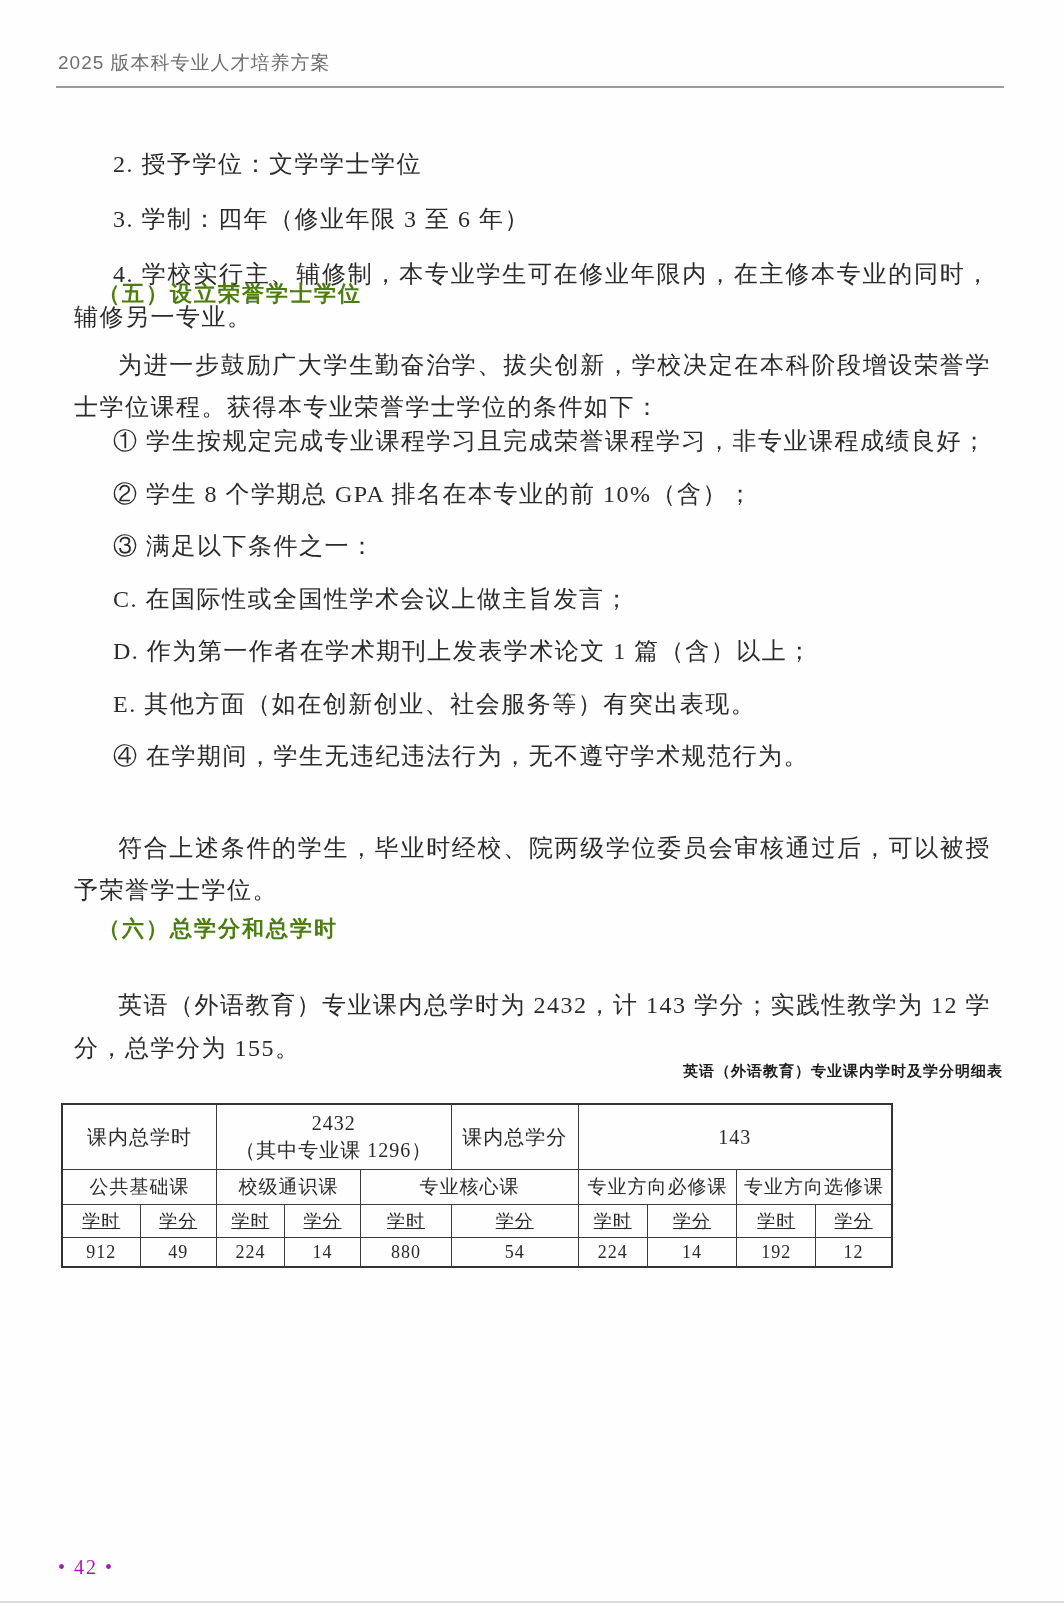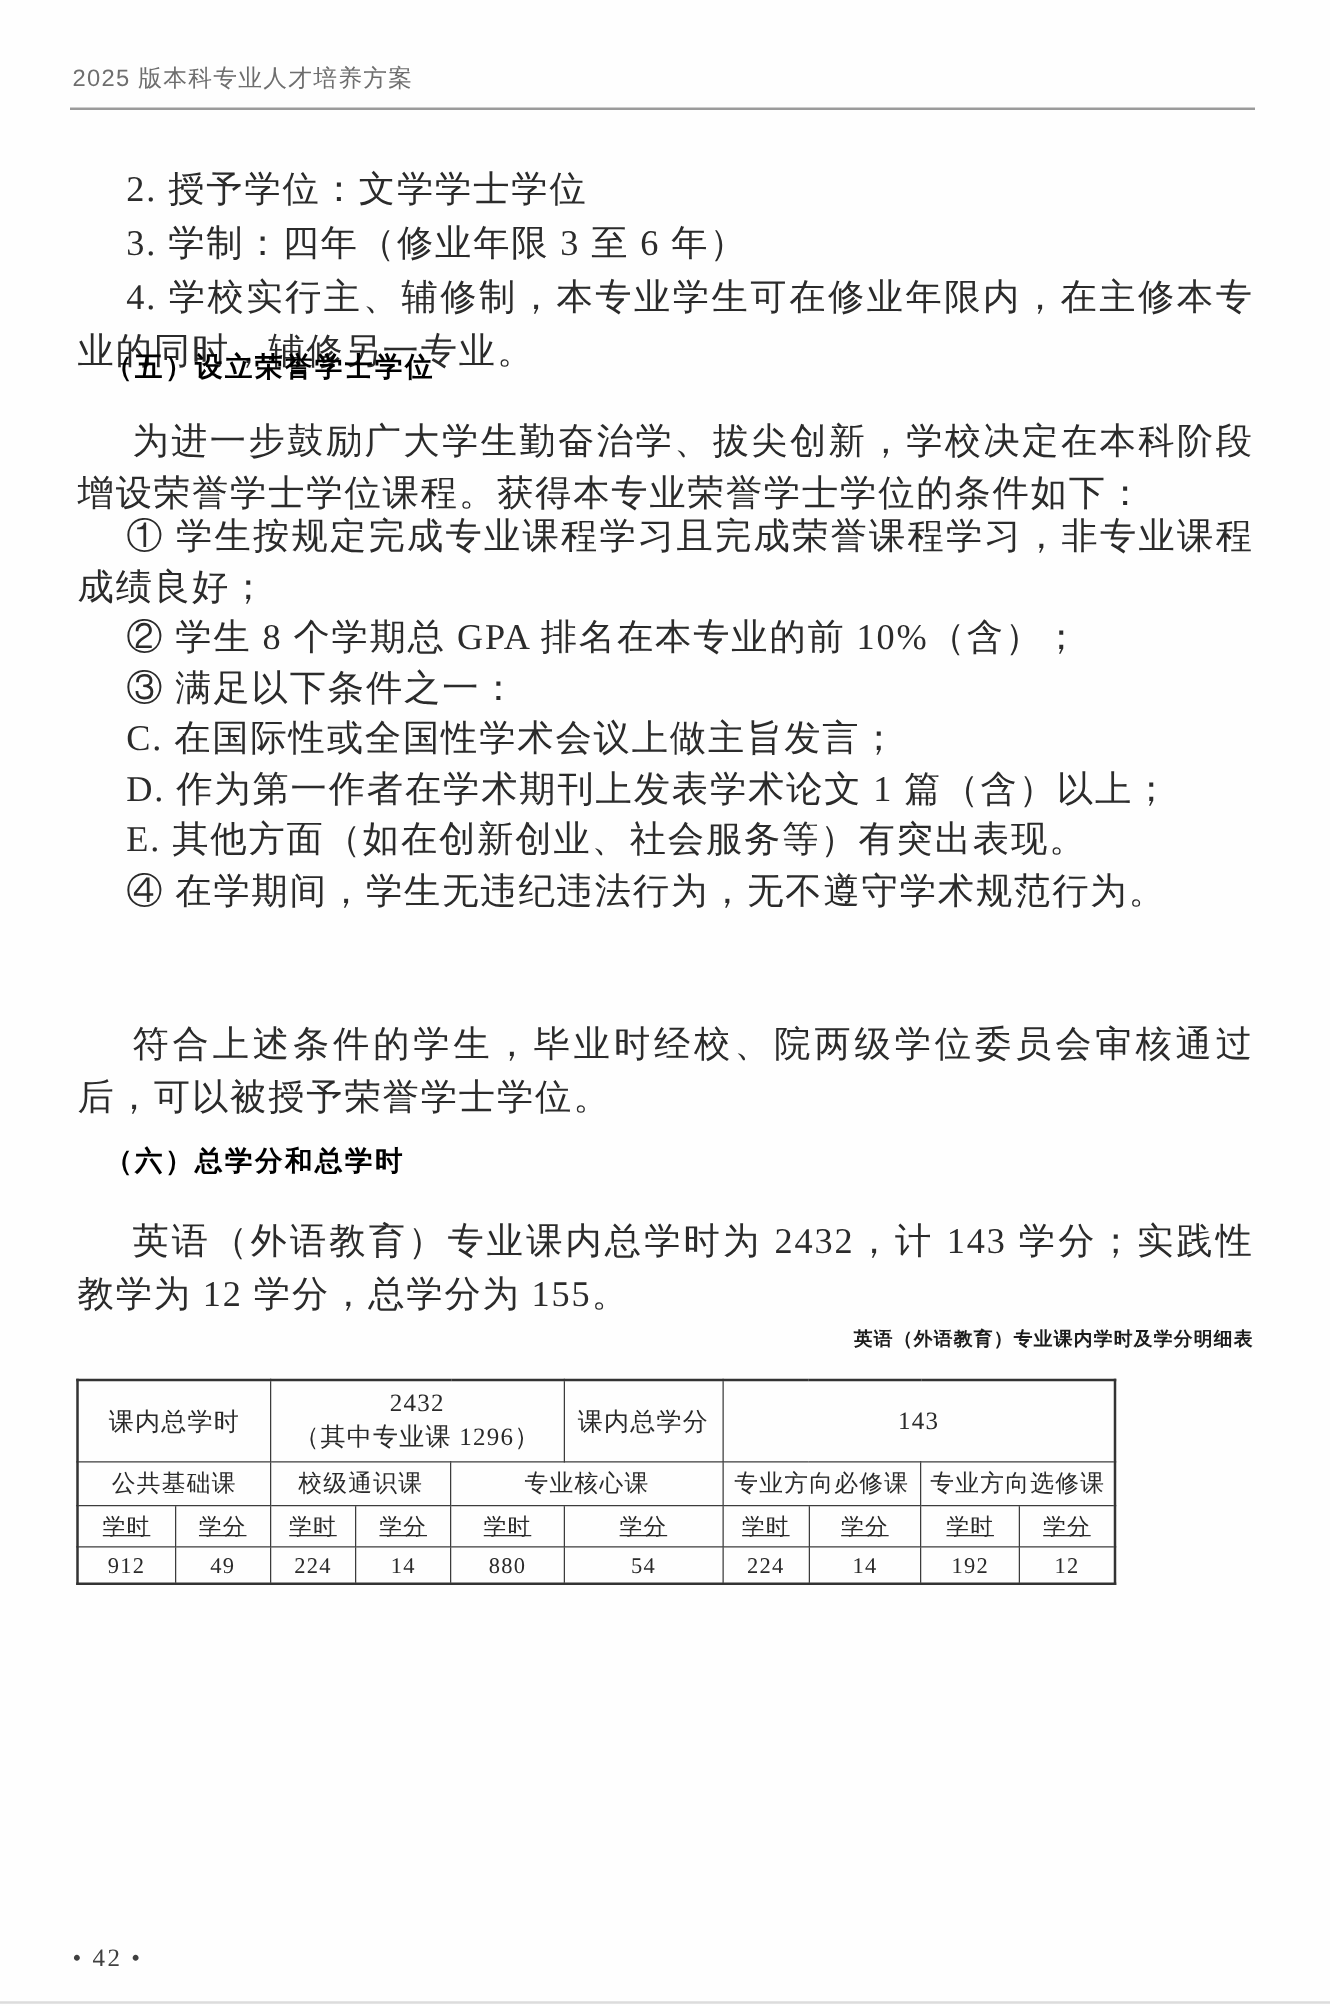--- a/index.html
+++ b/index.html
@@ -19,33 +19,33 @@
     font-family:"Liberation Sans","DejaVu Sans",sans-serif;
     font-size:19px;color:#6e6e6e;letter-spacing:1px;
   }
   .header-rule{
     position:absolute;left:56px;top:86px;width:948px;height:2px;
     background:#9b9b9b;
   }
   
   .flow{position:absolute;left:62px;width:941px;}
   .bodytext p{
-    margin:0;
-    font-size:29px;line-height:43px;
+    margin:12px;
+    font-size:24px;line-height:43px;
     letter-spacing:1.5px;
     text-align:justify;
     text-indent:39px;
     color:#2b2b2b;
   }
   .block-numbered{top:131px;}
   .heading{
-    position:absolute;left:48px;width:941px;
+    position:absolute;left:62px;width:941px;
     font-family:"Liberation Sans","DejaVu Sans",sans-serif;
     font-weight:bold;font-size:22px;line-height:43px;
-    letter-spacing:2px;color:#000000;
+    letter-spacing:2px;color:#4d7c0f;
     text-indent:36px;margin:0;
   }
   .heading-5{top:272px;}
   .p-honor-intro{top:332px;}
   .p-honor-intro p{line-height:42px;text-indent:44px;}
   .block-conditions{top:409px;}
   .block-conditions p{line-height:40.5px;}
   .p-eligible{top:815px;}
   .p-eligible p{line-height:42px;text-indent:44px;}
   .heading-6{top:907px;}
@@ -71,21 +71,21 @@
   }
   table.credit-table{border:2px solid #333;}
   tr.row-summary td{height:64px;font-size:20px;}
   tr.row-category td{height:34px;font-size:19px;}
   tr.row-units td{height:32px;font-size:18px;text-decoration:underline;}
   tr.row-values td{height:28px;font-size:18px;}
   .cell-twoline div{line-height:27px;}
   
   .page-number{
     position:absolute;left:58px;top:1556px;
-    font-size:20px;letter-spacing:2px;color:#404040;
+    font-size:20px;letter-spacing:2px;color:#a21caf;
   }
   .bottom-rule{
     position:absolute;left:0;top:1601px;width:1064px;height:2px;
     background:#dcdcdc;
   }
 </style>
 </head>
 <body>
 
 <div class="page">

